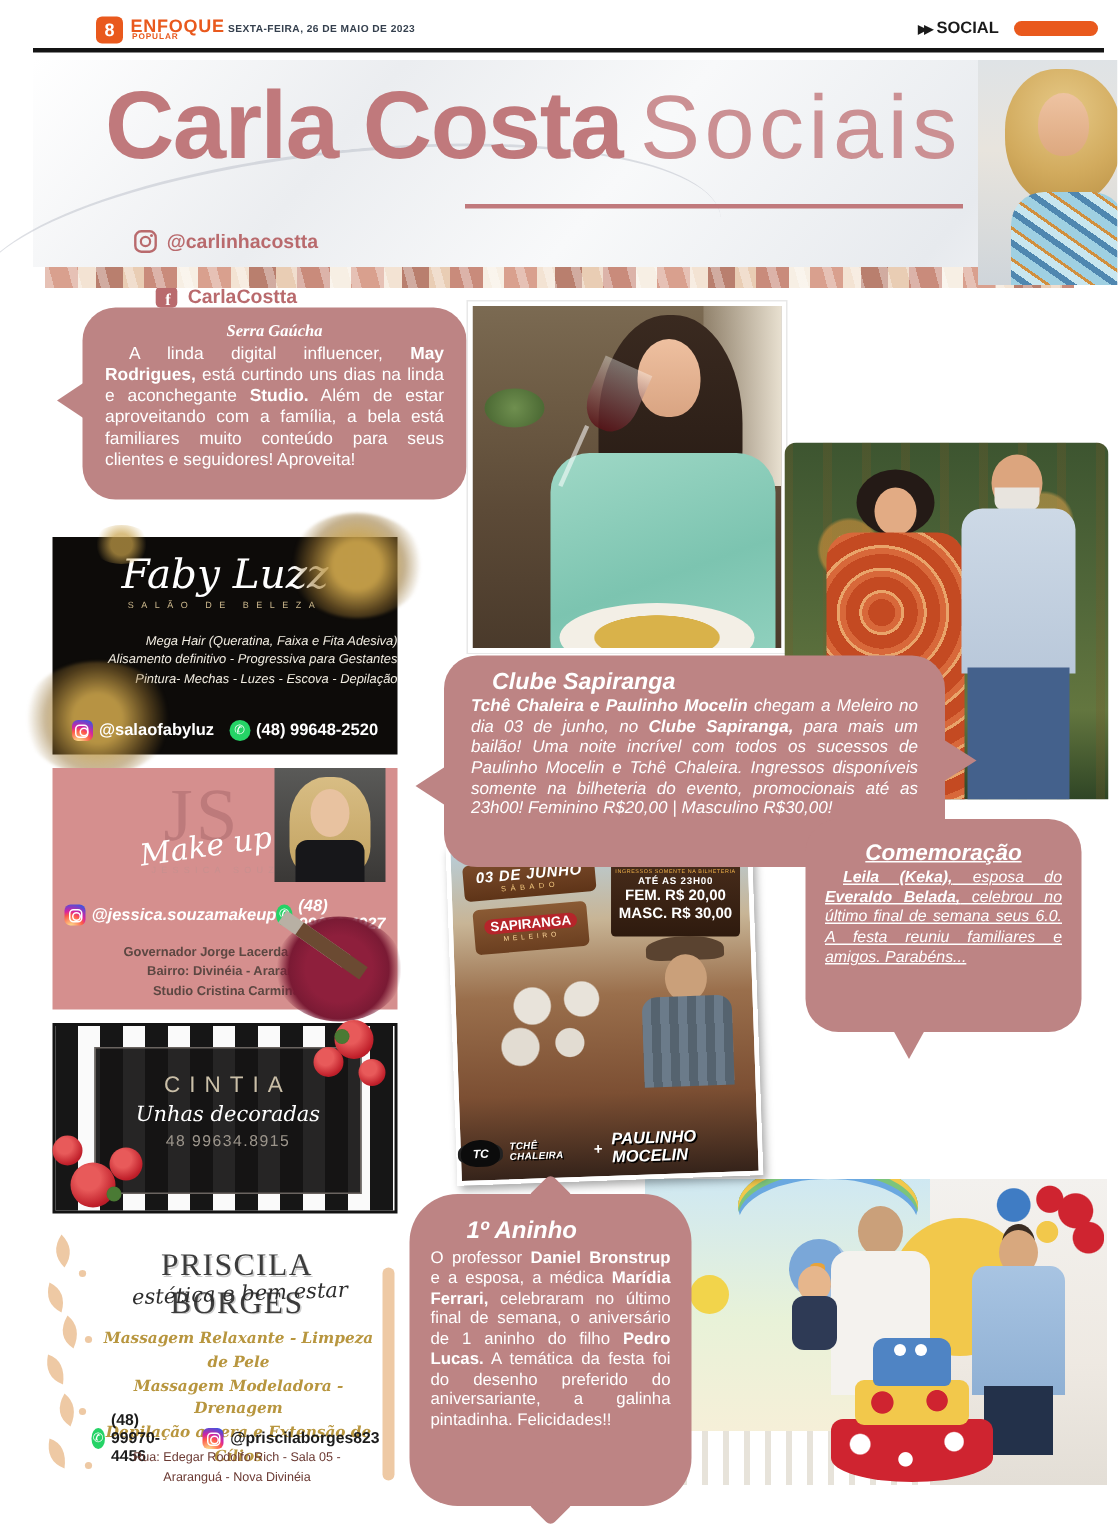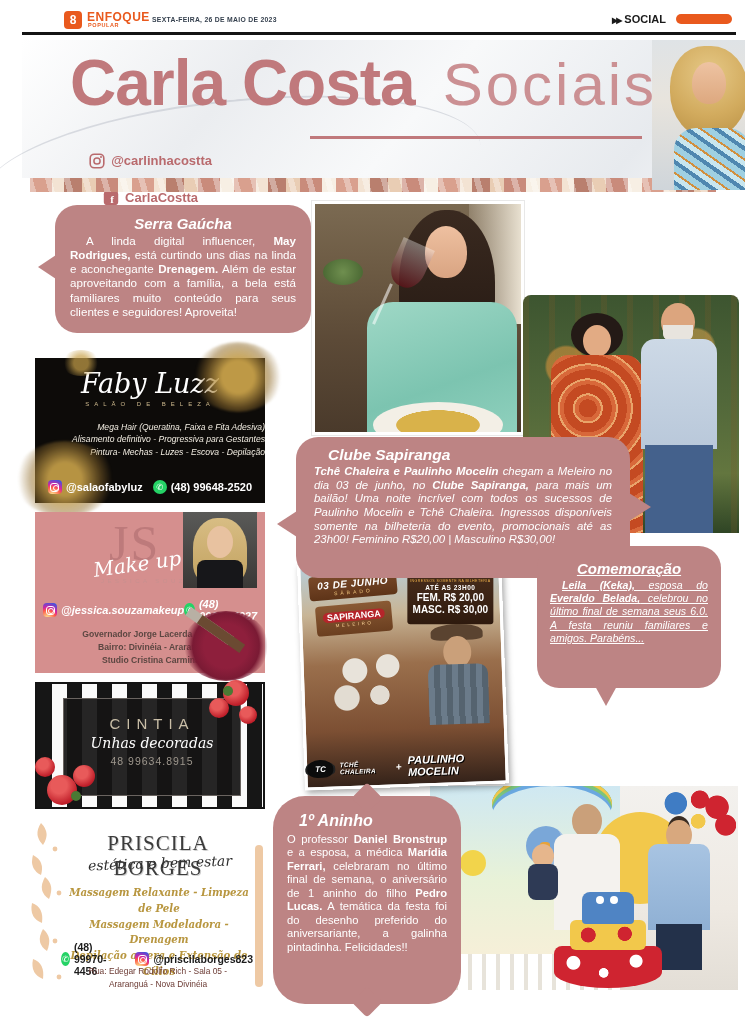--- a/index.html
+++ b/index.html
@@ -19,21 +19,21 @@
   .hdr-rule{left:22px;top:32px;width:714px;height:3px;background:#141414;}
 
   
   .masthead{left:22px;top:40px;width:714px;height:138px;
     background:linear-gradient(130deg,#ffffff 0%,#ebedf0 30%,#f8f9fa 55%,#e7eaee 85%,#f4f5f7 100%);
     overflow:visible;}
   .mh-swirl{position:absolute;left:-40px;top:60px;width:500px;height:140px;border-radius:50%;
     border-top:2px solid rgba(180,185,195,.45);transform:rotate(-6deg);}
   .mh-title{position:absolute;left:48px;top:6px;white-space:nowrap;}
   .mh-main{font-size:64px;font-weight:bold;color:#c0797c;letter-spacing:-1px;font-family:"Liberation Sans",sans-serif;}
-  .mh-sub{font-size:60px;font-weight:200;color:#cb9093;letter-spacing:3px;margin-left:28px;}
+  .mh-sub{font-size:60px;font-weight:200;color:#cb9093;letter-spacing:3px;margin-left:12px;}
   .mh-underline{position:absolute;left:288px;top:96px;width:332px;height:3px;background:#c0797c;}
   .mh-contacts{position:absolute;left:38px;top:112px;display:flex;align-items:center;gap:20px;
     color:#b96a6d;font-size:13px;font-weight:bold;flex-direction:column;}
   .mh-contact{display:flex;align-items:center;gap:6px;}
   .mh-ico{width:17px;height:17px;display:flex;align-items:center;justify-content:center;color:#b96a6d;}
   .phone-glyph{font-family:"DejaVu Sans",sans-serif;font-size:15px;line-height:1;}
   
   .columnist{left:630px;top:0;width:108px;height:150px;z-index:5;
     background:linear-gradient(180deg,#dfe3e6 0%,#e8e4dd 40%,#cfd5da 100%);overflow:hidden;}
   .col-hair{position:absolute;left:18px;top:6px;width:78px;height:92px;border-radius:48% 52% 55% 55%;
@@ -49,41 +49,41 @@
       repeating-linear-gradient(75deg,rgba(255,255,255,.35) 0 6px,rgba(255,255,255,0) 6px 18px),
       repeating-linear-gradient(90deg,#d9a08e 0 22px,#f3e3d3 22px 34px,#b97f6e 34px 52px,#e9cdb4 52px 66px,#c98b7b 66px 88px,#f7efe4 88px 102px);}
 
   
   .bubble{background:#bd8484;color:#fff;border-radius:22px;box-sizing:border-box;}
   .bubble .title{font-weight:bold;font-style:italic;text-align:center;}
   .bubble .body{text-align:justify;}
   .b{font-weight:bold;}
 
   .serra{left:55px;top:205px;width:256px;height:128px;padding:10px 15px 8px;}
-  .serra .title{font-size:15px;margin-bottom:2px;}
+  .serra .title{font-size:11px;margin-bottom:2px;font-family:Liberation Serif, serif;}
   .serra .body{font-size:11.6px;line-height:1.22;text-indent:16px;}
   .serra:before{content:"";position:absolute;left:-17px;top:50px;border:12px solid transparent;
     border-right:18px solid #bd8484;border-left:0;}
 
   .sapir{left:296px;top:437px;width:334px;height:141px;padding:9px 18px 8px;z-index:6;}
   .sapir .title{font-size:15.5px;text-align:left;margin-left:14px;margin-bottom:1px;}
   .sapir .body{font-size:11.4px;line-height:1.2;font-style:italic;}
   .sapir:before{content:"";position:absolute;left:-19px;top:74px;border:13px solid transparent;
     border-right:20px solid #bd8484;border-left:0;}
   .sapir:after{content:"";position:absolute;right:-21px;top:56px;border:14px solid transparent;
     border-left:22px solid #bd8484;border-right:0;}
 
   .comem{left:537px;top:546px;width:184px;height:142px;padding:14px 13px 8px;z-index:6;text-decoration:underline;}
   .comem .title{font-size:15px;margin-bottom:2px;}
   .comem .body{font-size:10.6px;line-height:1.25;font-style:italic;text-indent:12px;}
   .comem:after{content:"";position:absolute;left:58px;bottom:-18px;border:11px solid transparent;
     border-top:20px solid #bd8484;border-bottom:0;}
 
   .aninho{left:273px;top:796px;width:188px;height:208px;padding:16px 14px;border-radius:32px;z-index:6;}
-  .aninho .title{font-size:16px;text-align:left;margin-left:12px;margin-bottom:3px;}
+  .aninho .title{font-size:16px;text-align:left;margin-left:24px;margin-bottom:3px;}
   .aninho .body{font-size:11.2px;line-height:1.2;}
   .aninho:before{content:"";position:absolute;left:50%;top:-9px;width:22px;height:22px;margin-left:-11px;
     background:#bd8484;transform:rotate(45deg);border-radius:4px;}
   .aninho:after{content:"";position:absolute;left:50%;bottom:-9px;width:22px;height:22px;margin-left:-11px;
     background:#bd8484;transform:rotate(45deg);border-radius:4px;}
 
   
   .photo{overflow:hidden;}
   .wine{left:312px;top:201px;width:206px;height:228px;border:3px solid #fff;box-shadow:0 0 0 1px #e8e8e8;
     background:linear-gradient(180deg,#7b6a52 0%,#6c5a43 30%,#5c4a37 60%,#4a3a2b 100%);}
@@ -322,21 +322,21 @@
       <div class="col-hair"></div>
       <div class="col-face"></div>
       <div class="col-dress"></div>
     </div>
   </div>
 
   <div class="abs mosaic"></div>
 
   <div class="abs bubble serra">
     <div class="title">Serra Gaúcha</div>
-    <div class="body"><span>A linda digital influencer, </span><span class="b">May Rodrigues,</span><span> está curtindo uns dias na linda e aconchegante </span><span class="b">Drenagem.</span><span> Além de estar aproveitando com a família, a bela está familiares muito conteúdo para seus clientes e seguidores! Aproveita!</span></div>
+    <div class="body"><span>A linda digital influencer, </span><span class="b">May Rodrigues,</span><span> está curtindo uns dias na linda e aconchegante </span><span class="b">Studio.</span><span> Além de estar aproveitando com a família, a bela está familiares muito conteúdo para seus clientes e seguidores! Aproveita!</span></div>
   </div>
 
   <div class="abs photo wine">
     <div class="curtain"></div>
     <div class="greens"></div>
     <div class="hair"></div>
     <div class="face"></div>
     <div class="blazer"></div>
     <div class="glass"></div>
     <div class="stem"></div>

